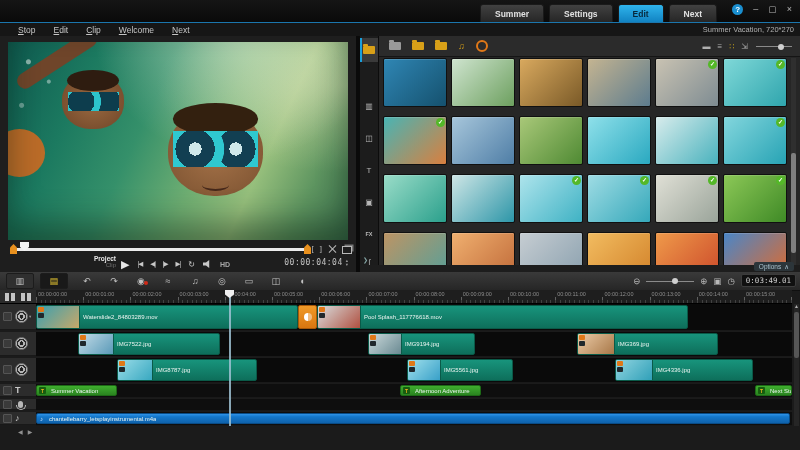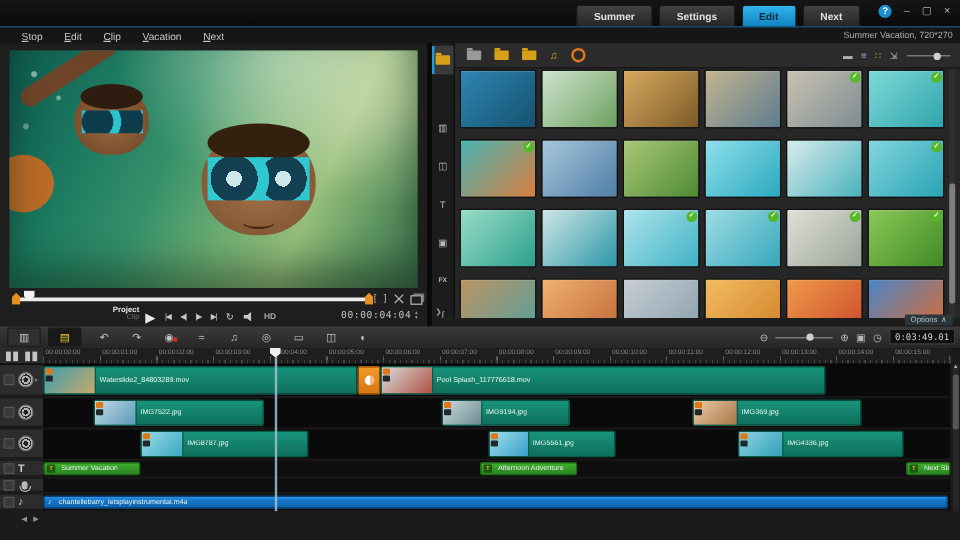--- a/index.html
+++ b/index.html
@@ -168,21 +168,21 @@
       <span class="winbtn">–</span>
       <span class="winbtn">▢</span>
       <span class="winbtn">×</span>
     </div>
 </div>
 
 <div id="menubar">
   <span class="menu-item">Stop</span>
     <span class="menu-item">Edit</span>
     <span class="menu-item">Clip</span>
-    <span class="menu-item">Vacation</span>
+    <span class="menu-item">Welcome</span>
     <span class="menu-item">Next</span>
     <span class="proj-info">Summer Vacation, 720*270</span>
 </div>
 
 <div id="preview">
   <div class="vframe">
     <div class="arm1"></div>
     <div class="head1"></div>
     <div class="gog1"></div>
     <div class="vest"></div>

